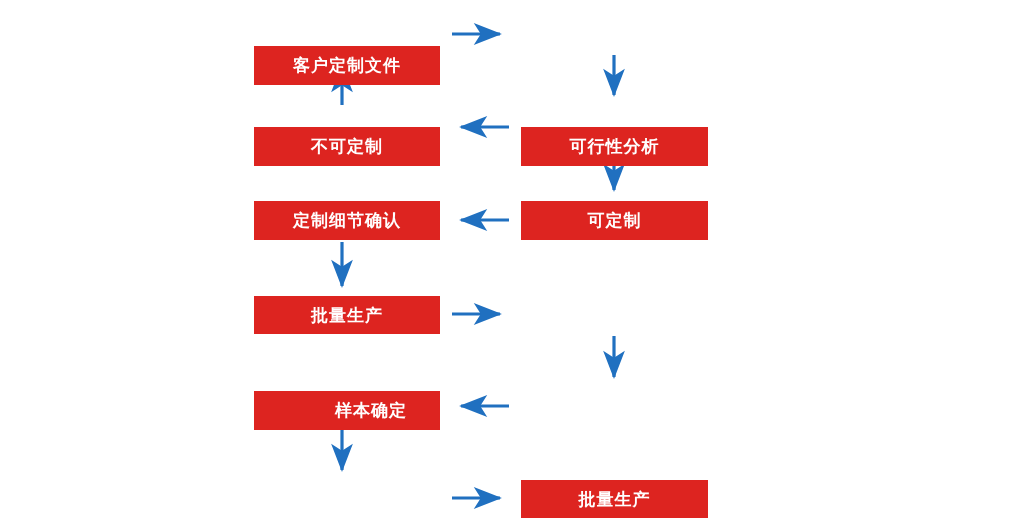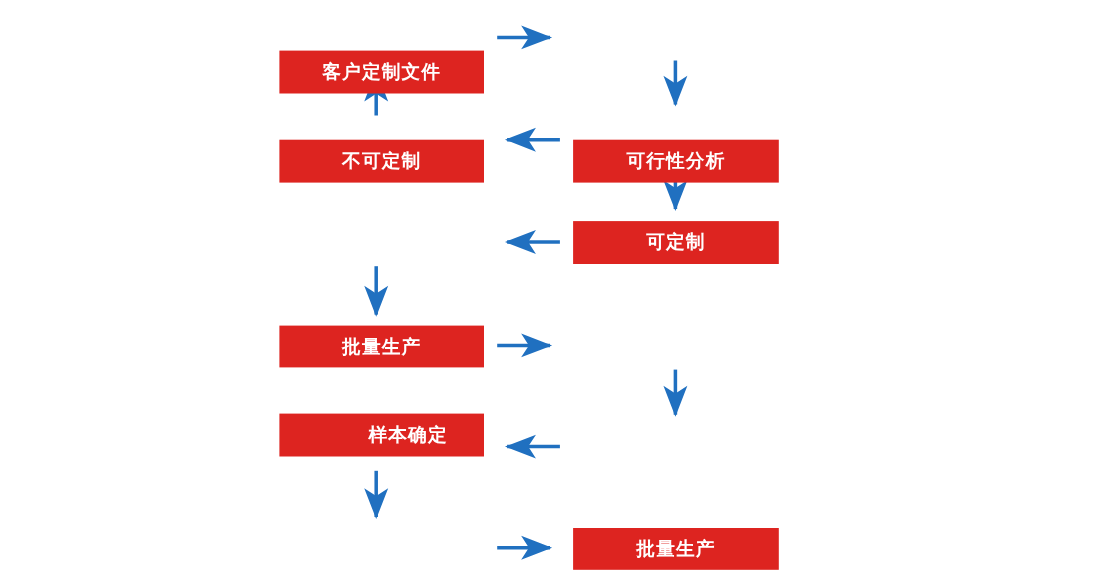--- a/index.html
+++ b/index.html
@@ -39,21 +39,21 @@
   }
   
   .col-left  { left: 254px; width: 186px; }
   .col-right { left: 521px; width: 187px; }
 
   
   .row-1 { top: 14px;  height: 39px; margin-top: 32px; }
   .row-2 { top: 107px; height: 39px; margin-top: 20px; }
   .row-3 { top: 201px; height: 39px; }
   .row-4 { top: 296px; height: 38px; }
-  .row-5 { top: 376px; height: 39px; padding-left: 48px; }
+  .row-5 { top: 391px; height: 39px; padding-left: 48px; }
   .row-6 { top: 480px; height: 38px; }
 
   .arrow-layer {
     position: absolute;
     left: 0;
     top: 0;
     width: 1010px;
     height: 524px;
     pointer-events: none;
   }
@@ -113,20 +113,23 @@
 
 
   <div class="node col-left row-2">
     <span class="node-label">不可定制</span>
   </div>
 
   <div class="node col-right row-2">
     <span class="node-label">可行性分析</span>
   </div>
 
+  <div class="node col-left row-3">
+    <span class="node-label">定制细节确认</span>
+  </div>
 
   <div class="node col-right row-3">
     <span class="node-label">可定制</span>
   </div>
 
   <div class="node col-left row-4">
     <span class="node-label">批量生产</span>
   </div>
 
 

